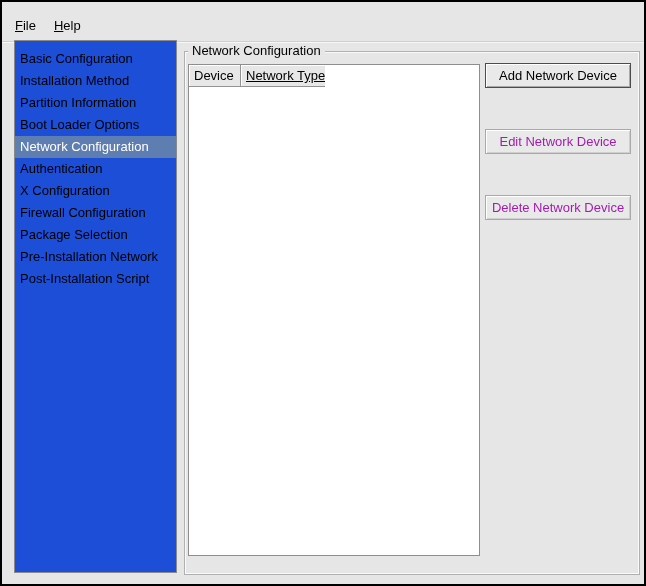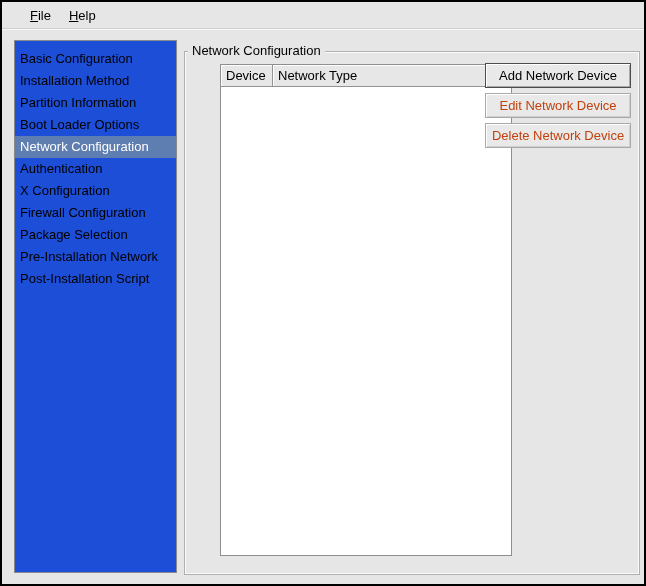--- a/index.html
+++ b/index.html
@@ -9,24 +9,24 @@
   }
   .window {
     position:relative;
     width:646px; height:586px;
     background:#e6e6e6;
     border:2px solid #000;
     overflow:hidden;
   }
   
   .menubar {
-    position:absolute; top:0; left:0; right:0;
-    height:27px;
+    position:absolute; top:7px; left:0; right:0;
+    height:33px;
     display:flex; align-items:center;
-    padding-left:19px;
+    padding-left:4px;
     background:#e6e6e6;
     border-bottom:1px solid #cfcfcf;
     box-shadow:0 1px 0 #f7f7f7;
   }
   .menu-item {
     padding:4px 9px;
     font-size:13px;
     color:#000;
     cursor:default;
   }
@@ -71,38 +71,38 @@
     line-height:16px;
     white-space:nowrap;
   }
   
   .device-table {
     position:absolute;
     left:3px; top:12px;
     width:292px; bottom:18px;
     background:#fff;
     border:1px solid #8e8e8e;
-    display:flex; flex-direction:column;margin-left:32px;
+    display:flex; flex-direction:row;
   }
   .table-header { display:flex; height:22px; flex:none; }
   .th {
     background:#e7e7e7;
     font-size:13px;
     line-height:21px;
     padding-left:5px;
     color:#000;
     border-right:1px solid #929292;
     border-bottom:1px solid #929292;
     box-shadow:inset 1px 1px 0 #ffffff;
     white-space:nowrap;
     overflow:hidden;
     cursor:default;
   }
   .th-device { width:52px; flex:none; }
-  .th-network-type { flex:1; border-right:none; }
+  .th-network-type { flex:1; border-right:none;text-decoration:underline; }
   .table-body { flex:1; background:#fff; }
   
   .button-col {
     position:absolute;
     left:300px; top:11px;
     width:146px;
     display:flex; flex-direction:column;
     gap:5px;
   }
   .btn {
@@ -115,21 +115,22 @@
     text-align:center;
   }
   .btn-primary {
     border:1px solid #4c4c4c;
     box-shadow:inset 1px 1px 0 #ffffff, inset -1px -1px 0 #a9a9a9;
     color:#000;
   }
   .btn-disabled {
     border:1px solid #a9a9a9;
     box-shadow:inset 1px 1px 0 #ffffff, inset -1px -1px 0 #cfcfcf;
-    color:#c2410c;
+    color:#a21caf;
+    margin-top:36px;
   }
 </style>
 </head>
 <body>
 
 <div class="window">
 
   <div class="menubar">
     <div class="menu-item"><span class="mnemonic">F</span><span>ile</span></div>
     <div class="menu-item"><span class="mnemonic">H</span><span>elp</span></div>

